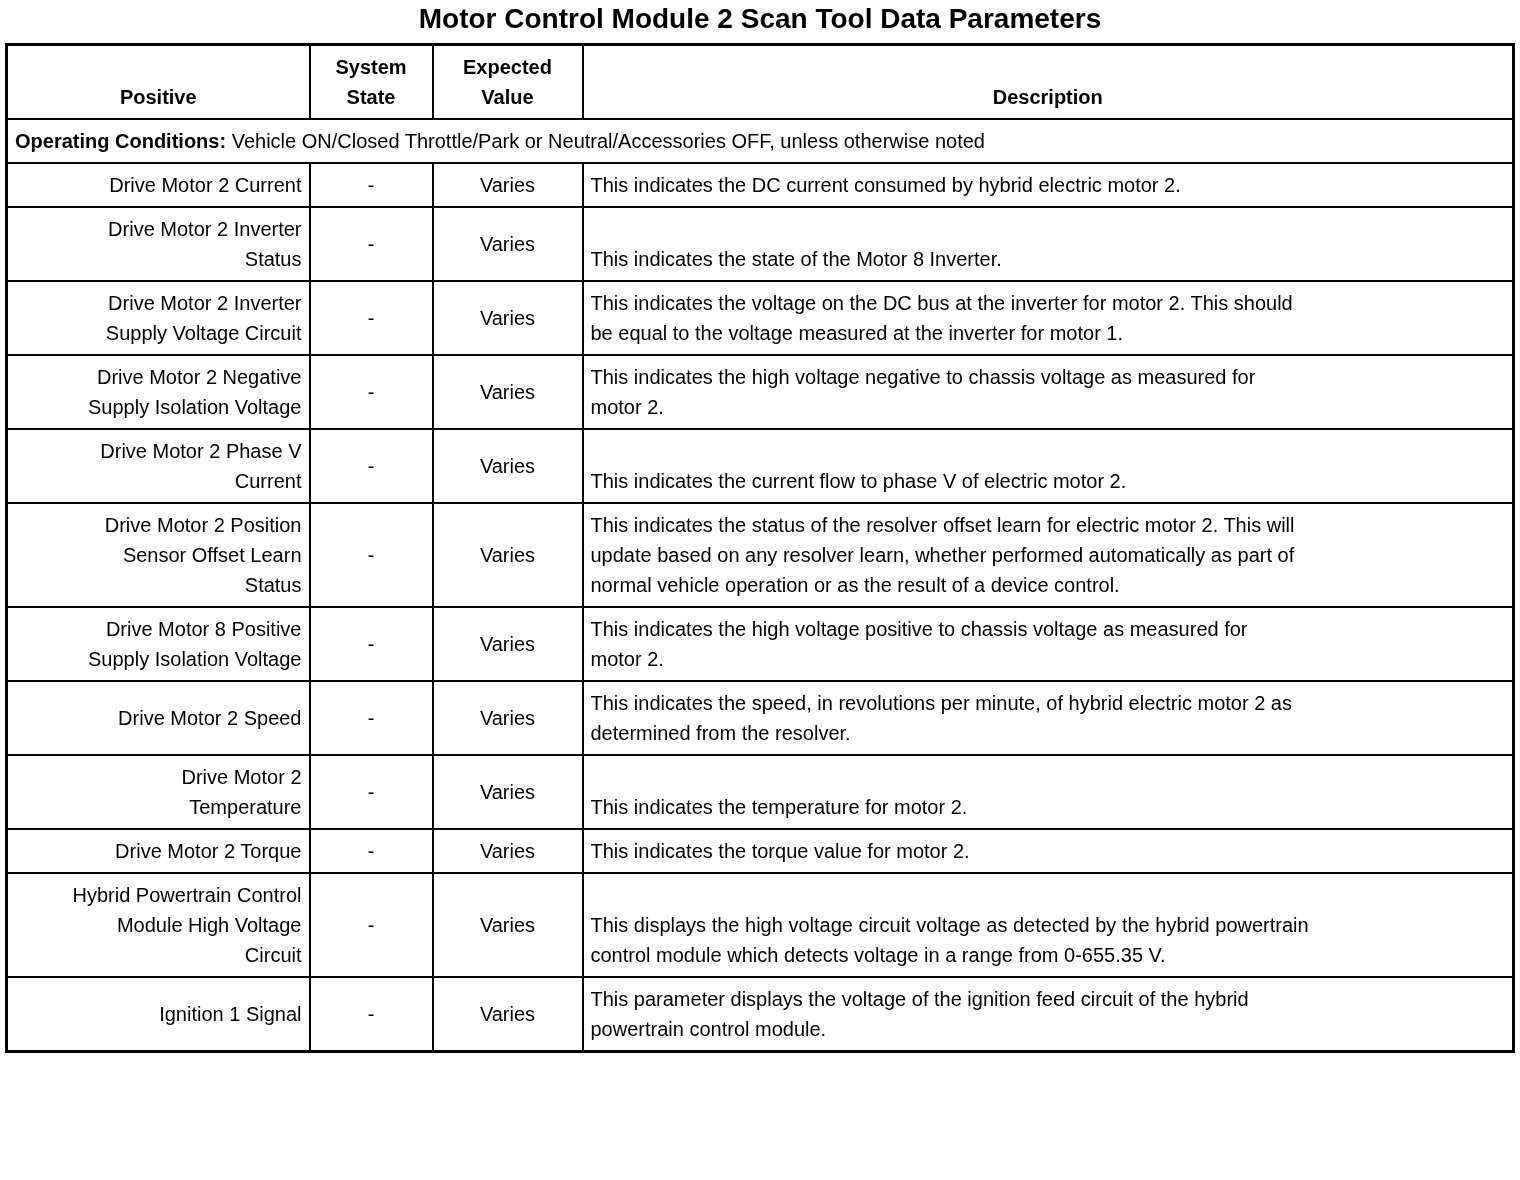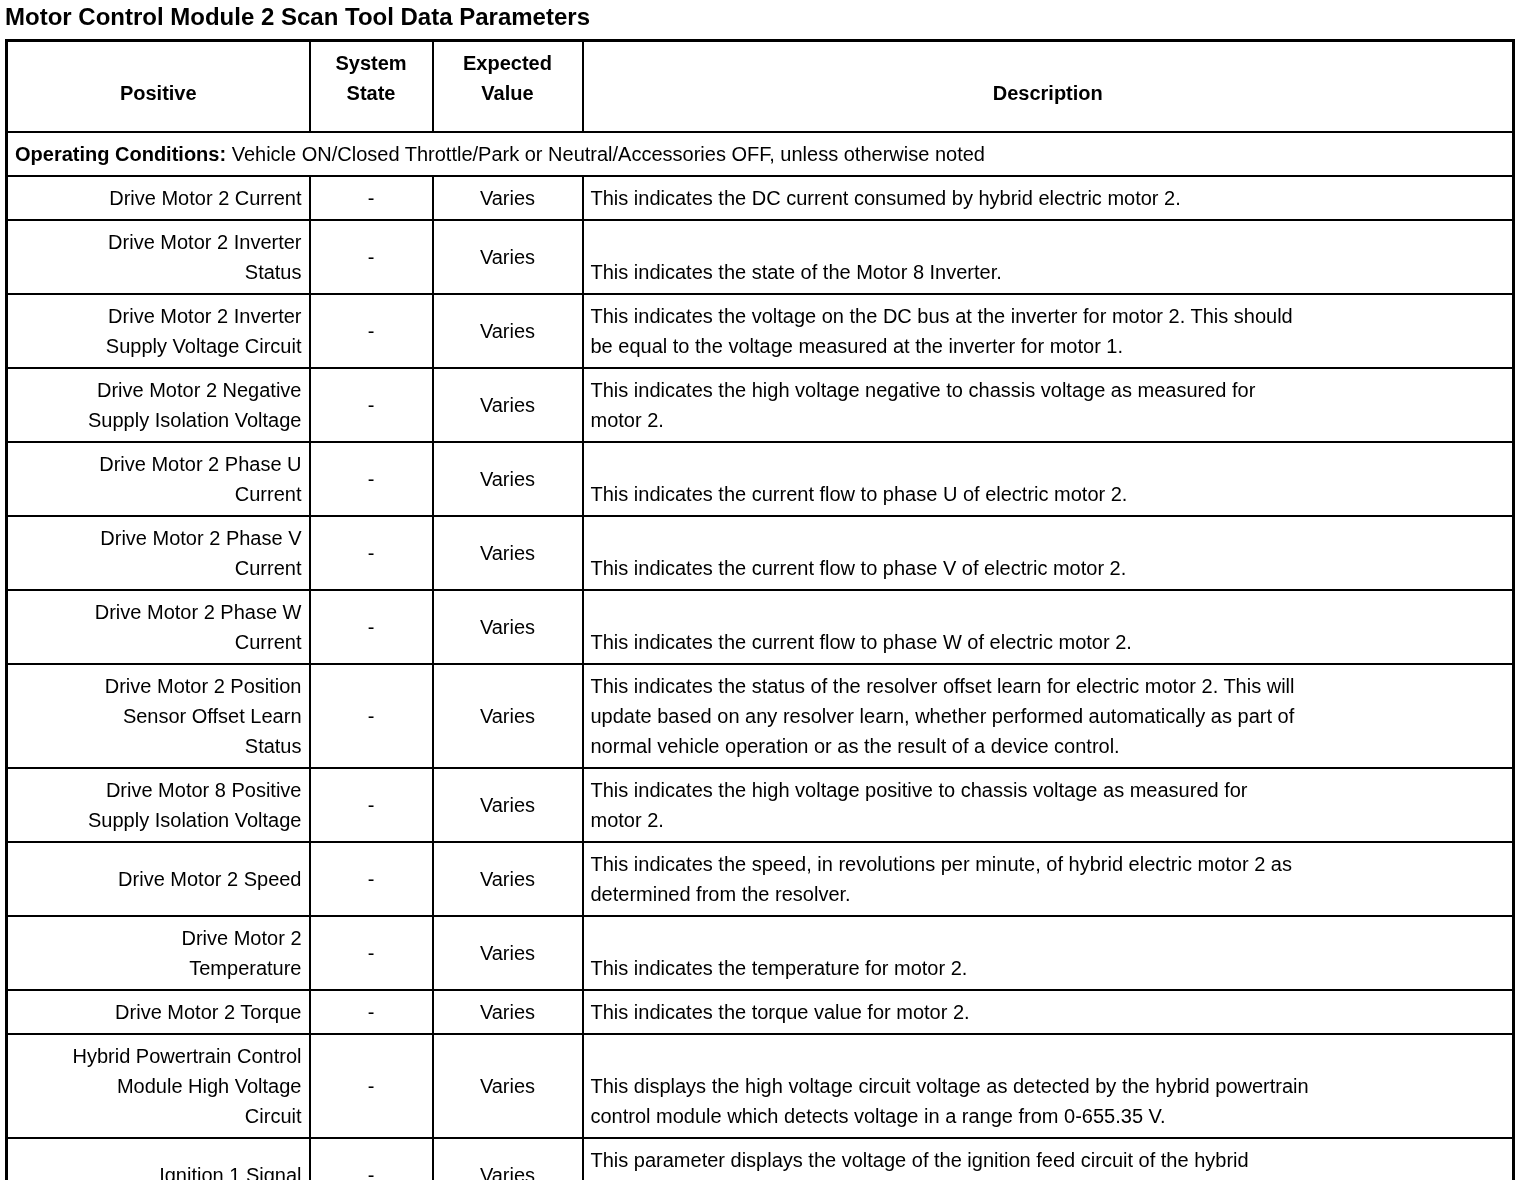--- a/index.html
+++ b/index.html
@@ -8,23 +8,23 @@
     background: #ffffff;
     color: #000000;
     font-family: "Liberation Sans", "DejaVu Sans", sans-serif;
   }
   .page {
     width: 1520px;
     box-sizing: border-box;
     padding: 2px 5px 6px 5px;
   }
   .title {
-    font-size: 24px;
+    font-size: 28px;
     font-weight: bold;
-    text-align: left;
+    text-align: center;
     margin: 1px 0 8px 0;
     letter-spacing: 0;
   }
   table.params-table {
     border-collapse: collapse;
     width: 100%;
     table-layout: fixed;
     border: 3px solid #000000;
   }
   .col-param    { width: 303px; }
@@ -34,21 +34,21 @@
     border: 2px solid #000000;
     font-size: 20px;
     line-height: 30px;
     padding: 6px 7px;
     overflow: hidden;
   }
   th {
     font-weight: bold;
     text-align: center;
     vertical-align: bottom;
-    padding-bottom: 23px;
+    padding-bottom: 6px;
   }
   td.param {
     text-align: right;
     vertical-align: middle;
     white-space: pre-line;
   }
   td.center {
     text-align: center;
     vertical-align: middle;
   }
@@ -113,39 +113,25 @@
         </tr>
         <tr>
           <td class="param">Drive Motor 2 Negative
 Supply Isolation Voltage</td>
           <td class="center">-</td>
           <td class="center">Varies</td>
           <td class="desc">This indicates the high voltage negative to chassis voltage as measured for
 motor 2.</td>
         </tr>
         <tr>
-          <td class="param">Drive Motor 2 Phase U
-Current</td>
-          <td class="center">-</td>
-          <td class="center">Varies</td>
-          <td class="desc">This indicates the current flow to phase U of electric motor 2.</td>
-        </tr>
-        <tr>
           <td class="param">Drive Motor 2 Phase V
 Current</td>
           <td class="center">-</td>
           <td class="center">Varies</td>
           <td class="desc">This indicates the current flow to phase V of electric motor 2.</td>
-        </tr>
-        <tr>
-          <td class="param">Drive Motor 2 Phase W
-Current</td>
-          <td class="center">-</td>
-          <td class="center">Varies</td>
-          <td class="desc">This indicates the current flow to phase W of electric motor 2.</td>
         </tr>
         <tr>
           <td class="param">Drive Motor 2 Position
 Sensor Offset Learn
 Status</td>
           <td class="center">-</td>
           <td class="center">Varies</td>
           <td class="desc">This indicates the status of the resolver offset learn for electric motor 2. This will
 update based on any resolver learn, whether performed automatically as part of
 normal vehicle operation or as the result of a device control.</td>

